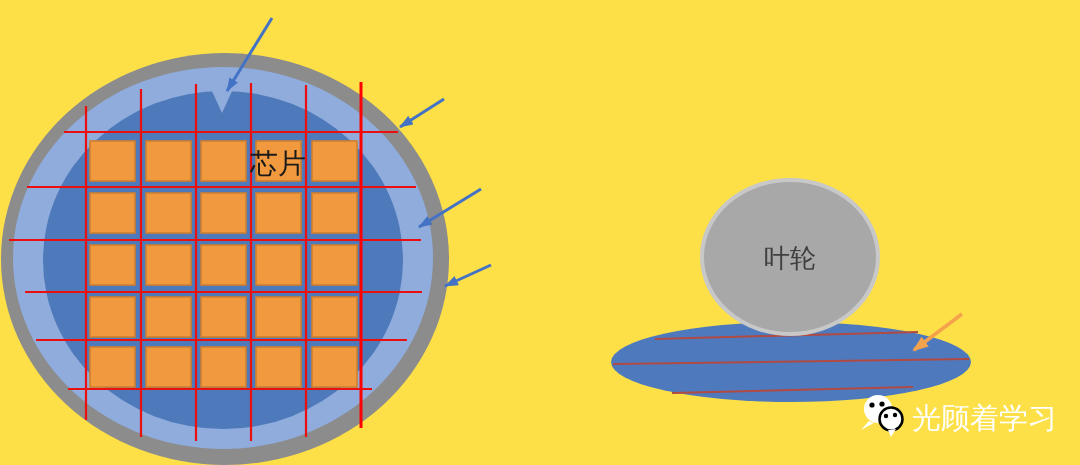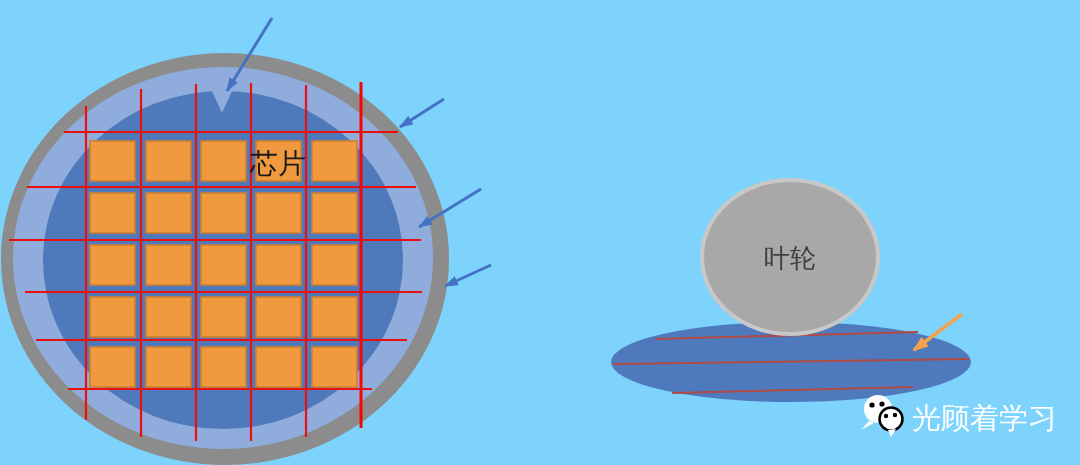--- a/index.html
+++ b/index.html
@@ -1,16 +1,16 @@
 <!DOCTYPE html>
 <html><head>
 <meta charset="utf-8">
 <style>
   html,body{margin:0;padding:0;background:#000;}
-  .canvas{position:relative;width:1080px;height:465px;background:#7dd3fc;overflow:hidden;
+  .canvas{position:relative;width:1080px;height:465px;background:#fde047;overflow:hidden;
           font-family:"Liberation Sans",sans-serif;text-align:right;}
   svg{display:block;}
   .chip{fill:#F0993E;stroke:#D07F2E;stroke-width:1.6;}
   .scribe{stroke:#EA1010;stroke-width:2.2;fill:none;}
   .scribe-bright{stroke:#FF0000;stroke-width:3;fill:none;}
   .callout{stroke:#4472C4;stroke-width:3;fill:none;}
   .cutline{stroke:#B04A42;stroke-width:2;fill:none;}
   .cn-label{font-family:"Liberation Serif",serif;}
   .wm-text{font-family:"Liberation Sans",sans-serif;font-weight:500;}
 </style>

